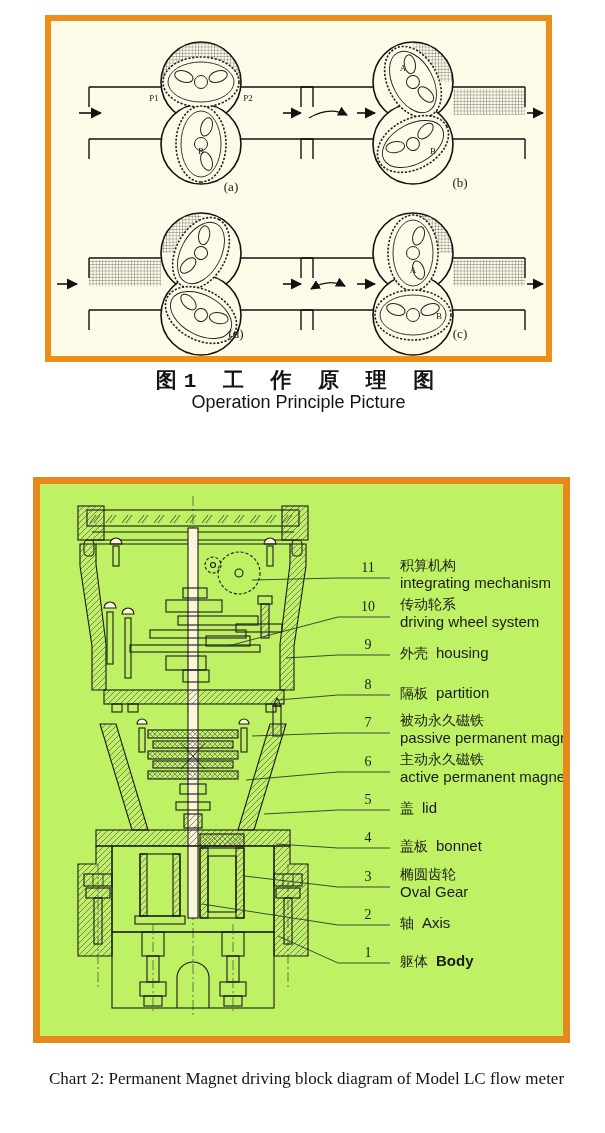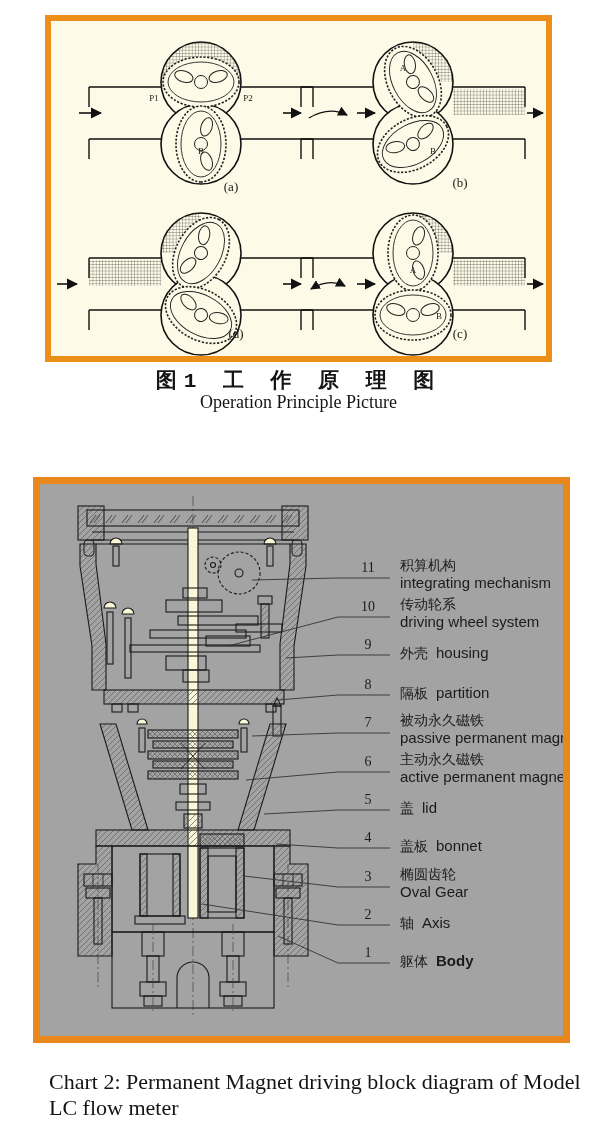--- a/index.html
+++ b/index.html
@@ -1,28 +1,28 @@
 <!DOCTYPE html>
 <html><head>
 <meta charset="utf-8">
 <style>
   html,body{margin:0;padding:0;}
   body{width:605px;height:1133px;background:#ffffff;position:relative;
        font-family:"Liberation Serif", serif;color:#1b1b1b;}
   .page{position:absolute;inset:0;width:605px;height:1133px;background:#ffffff;overflow:hidden;}
   .figbox{position:absolute;box-sizing:border-box;}
   .fig1{left:45px;top:15px;width:507px;height:347px;border:6px solid #EC8F18;background:#FDFBE7;}
-  .fig2{left:33px;top:477px;width:537px;height:566px;border:7px solid #E8871B;background:#a3a3a3;}
+  .fig2{left:33px;top:477px;width:537px;height:566px;border:7px solid #E8871B;background:#bef264;}
   .fig1 svg,.fig2 svg{display:block;}
   .cap{position:absolute;color:#141414;}
   .cap1zh{left:45px;top:366px;width:507px;text-align:center;font-size:21px;font-weight:bold;
           letter-spacing:7px;font-family:Liberation Mono, monospace;}
   .cap1en{left:45px;top:392px;width:507px;text-align:center;font-size:18px;
-          font-family:Liberation Serif, serif;}
-  .cap2{left:49px;top:1069px;width:540px;font-size:22px;font-family:"Liberation Serif", serif;}
+          font-family:Liberation Sans, sans-serif;}
+  .cap2{left:49px;top:1069px;width:540px;font-size:17px;font-family:"Liberation Serif", serif;}
   text{fill:#1b1b1b;}
   .num{font-family:"Liberation Serif", serif;font-size:14px;}
   .zh{font-family:"Liberation Sans", sans-serif;font-size:14px;}
   .en{font-family:"Liberation Sans", sans-serif;font-size:15px;}
   .en-b{font-weight:bold;}
   .sub{font-family:"Liberation Serif", serif;font-size:13px;}
   .tiny{font-family:"Liberation Serif", serif;font-size:9px;}
   .dashdot{stroke:#444;stroke-width:0.7;stroke-dasharray:10 3 2 3;fill:none;}
 </style>
 </head>

